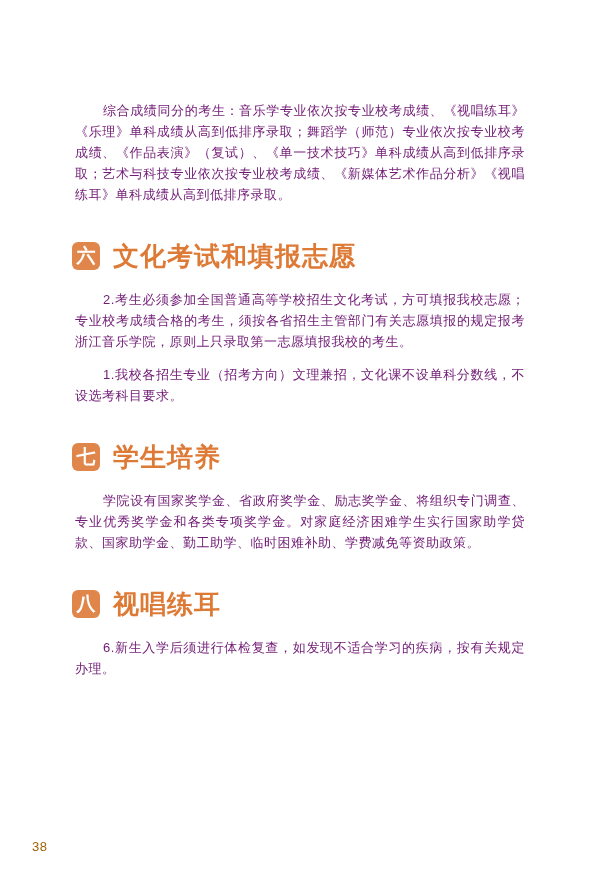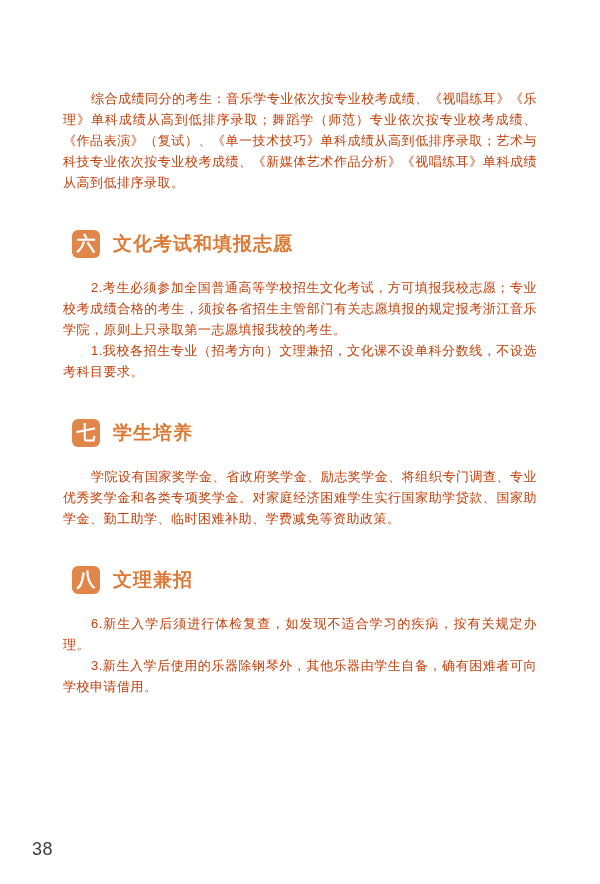--- a/index.html
+++ b/index.html
@@ -8,25 +8,25 @@
     width:600px; height:884px;
     margin:0 auto;
     background:#ffffff;
     font-family:"Liberation Sans", sans-serif;
     overflow:hidden;
   }
   .content {
     padding:88px 63px 0 63px;
   }
   .body-text {
-    margin:0;
+    margin:12px;
     font-size:13px;
     line-height:21px;
     letter-spacing:0.5px;
-    color:#c2410c;
+    color:#701a75;
     text-align:justify;
     text-indent:2.15em;
   }
   .sec-header {
     display:flex;
     align-items:center;
     margin:36px 0 18px 9px;
     height:30px;
   }
   .badge {
@@ -38,30 +38,30 @@
     font-family:"Liberation Serif", serif;
     font-weight:bold;
     font-size:19px;
     line-height:28px;
     text-align:center;
   }
   .sec-title {
     margin:0 0 0 13px;
     font-family:"Liberation Serif", serif;
     font-weight:bold;
-    font-size:19px;
+    font-size:26px;
     letter-spacing:1px;
     color:#dd7a35;
     white-space:nowrap;
   }
   .page-number {
     position:absolute;
     left:32px; top:839px;
-    font-size:18px;
-    color:#404040;
+    font-size:13px;
+    color:#a16207;
     letter-spacing:0.5px;
   }
 </style>
 </head>
 <body>
 
 <div class="page">
   <div class="content">
 
     <p class="body-text">综合成绩同分的考生：音乐学专业依次按专业校考成绩、《视唱练耳》《乐理》单科成绩从高到低排序录取；舞蹈学（师范）专业依次按专业校考成绩、《作品表演》（复试）、《单一技术技巧》单科成绩从高到低排序录取；艺术与科技专业依次按专业校考成绩、《新媒体艺术作品分析》《视唱练耳》单科成绩从高到低排序录取。</p>
@@ -79,22 +79,21 @@
       <div class="sec-header">
         <span class="badge">七</span>
         <h2 class="sec-title">学生培养</h2>
       </div>
       <p class="body-text">学院设有国家奖学金、省政府奖学金、励志奖学金、将组织专门调查、专业优秀奖学金和各类专项奖学金。对家庭经济困难学生实行国家助学贷款、国家助学金、勤工助学、临时困难补助、学费减免等资助政策。</p>
     </section>
 
     <section>
       <div class="sec-header">
         <span class="badge">八</span>
-        <h2 class="sec-title">文理兼招</h2>
+        <h2 class="sec-title">视唱练耳</h2>
       </div>
       <p class="body-text">6.新生入学后须进行体检复查，如发现不适合学习的疾病，按有关规定办理。</p>
-      <p class="body-text">3.新生入学后使用的乐器除钢琴外，其他乐器由学生自备，确有困难者可向学校申请借用。</p>
     </section>
 
   </div>
 
   <div class="page-number">38</div>
 </div>
 
 </body></html>

